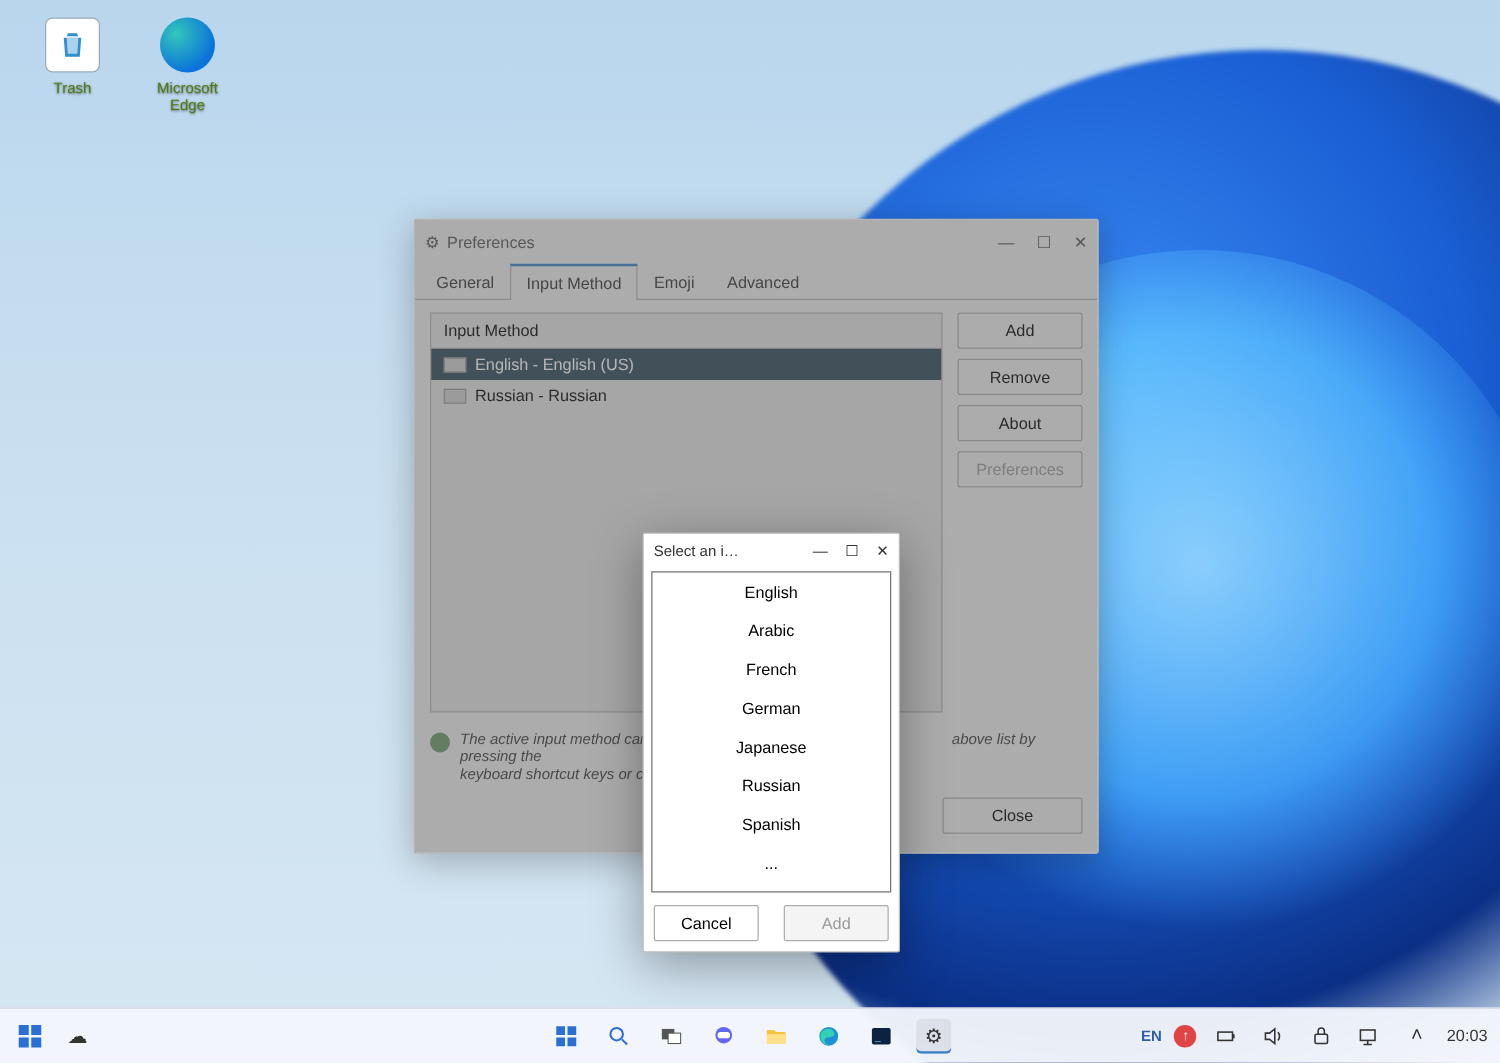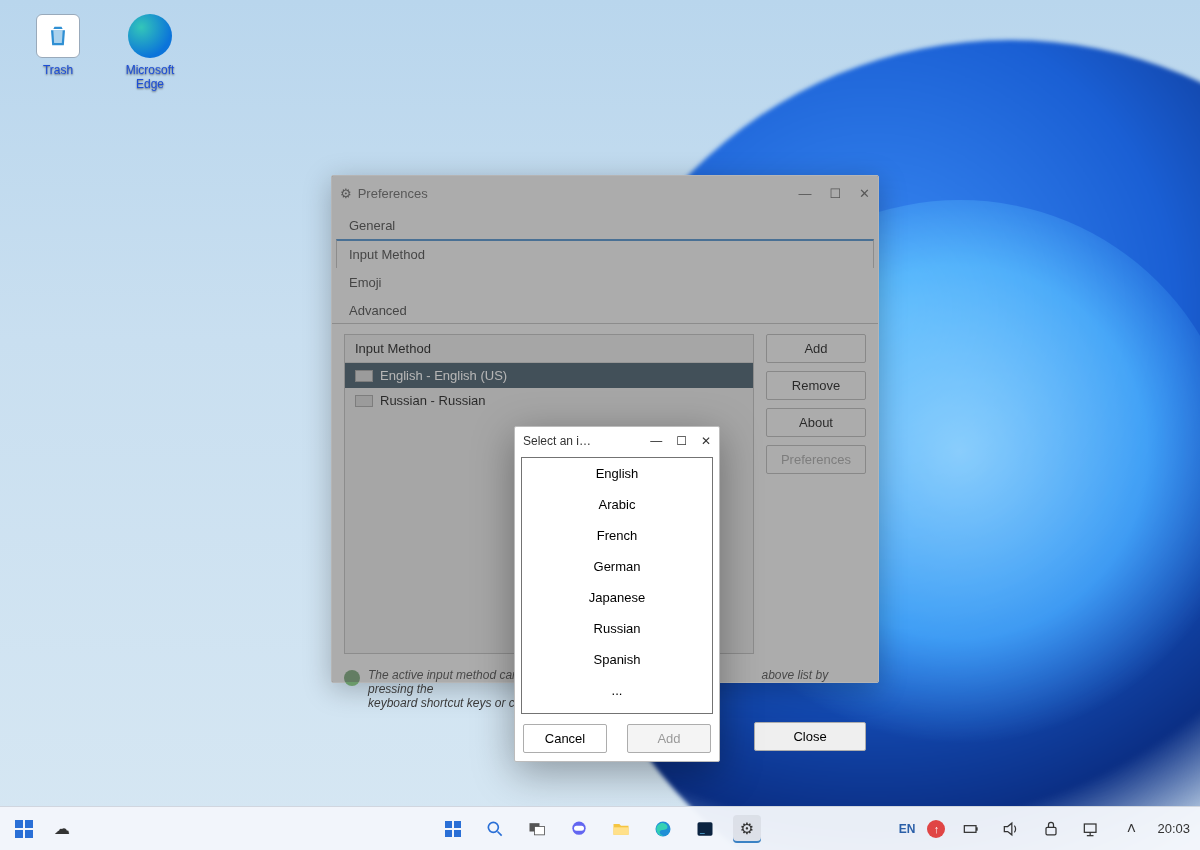--- a/index.html
+++ b/index.html
@@ -21,21 +21,21 @@
     filter: blur(2px);
   }
   .swirl::after {
     width: 560px; height: 560px; right: -40px; top: 200px;
     background: radial-gradient(circle at 50% 45%, #7fb6ff 0%, #2f73e0 45%, transparent 70%);
     mix-blend-mode: screen; opacity:.9;
   }
 
   
   .desktop-icon {
-    position: absolute; width: 80px; text-align: center; color: #1d4ed8;
+    position: absolute; width: 80px; text-align: center; color: #4d7c0f;
     font-size: 12px; text-shadow: 0 1px 2px rgba(0,0,0,.6); cursor: pointer;
   }
   .desktop-icon .glyph {
     width: 44px; height: 44px; margin: 0 auto 5px; border-radius: 6px;
     display:flex; align-items:center; justify-content:center; font-size:26px;
   }
   .trash .glyph { background:#fff; border:1px solid #9ab; }
   .edge .glyph { background: radial-gradient(circle at 30% 30%, #33c6b9, #0b74da 70%); border-radius:50%; }
 
   
@@ -46,21 +46,21 @@
   }
   .prefs-titlebar {
     height:34px; display:flex; align-items:center; padding:0 8px;
     justify-content:space-between; color:#555;
   }
   .prefs-titlebar .ttl { display:flex; align-items:center; gap:6px; font-size:13px;}
   .winbtns { display:flex; gap:18px; font-size:13px; color:#555; }
   .winbtns span { cursor:pointer; }
 
   .tabs {
-    display:flex; border-bottom:1px solid #b5b5b5; padding:0 4px;flex-direction:column;
+    display:flex; border-bottom:1px solid #b5b5b5; padding:0 4px;
   }
   .tab {
     padding:6px 12px; font-size:13px; color:#333; cursor:pointer;
     border:1px solid transparent; border-bottom:none; position:relative; top:1px;
   }
   .tab.active {
     background:#efefef; border-color:#b5b5b5; border-top:2px solid #3b82c4;
   }
 
   .prefs-body { padding:10px 12px; display:flex; gap:12px; }
@@ -117,21 +117,21 @@
   .modal-buttons .btn.disabled { background:#f4f4f4;}
 
   
   .taskbar {
     position:absolute; left:0; right:0; bottom:0; height:44px;
     background:rgba(243,246,251,.96); border-top:1px solid #d0d6df;
     display:flex; align-items:center; padding:0 10px;
   }
   .taskbar .left, .taskbar .center, .taskbar .right { display:flex; align-items:center; gap:10px;}
   .taskbar .center { position:absolute; left:50%; transform:translateX(-50%); gap:14px;}
-  .taskbar .right { margin-left:auto; gap:12px; font-size:13px; color:#333;}
+  .taskbar .right { margin-left:auto; font-size:13px; color:#333;}
   .tb-icon {
     width:28px; height:28px; display:flex; align-items:center; justify-content:center;
     border-radius:4px; cursor:pointer; font-size:16px; color:#333;
   }
   .tb-icon.active { background:rgba(0,0,0,.06); box-shadow: inset 0 -2px 0 #3b82c4;}
   .tb-icon svg { width:20px; height:20px; }
   .lang-ind { font-size:12px; font-weight:600; color:#2a5fa8; cursor:pointer;}
   .clock { font-size:13px; }
 </style>
 </head>

